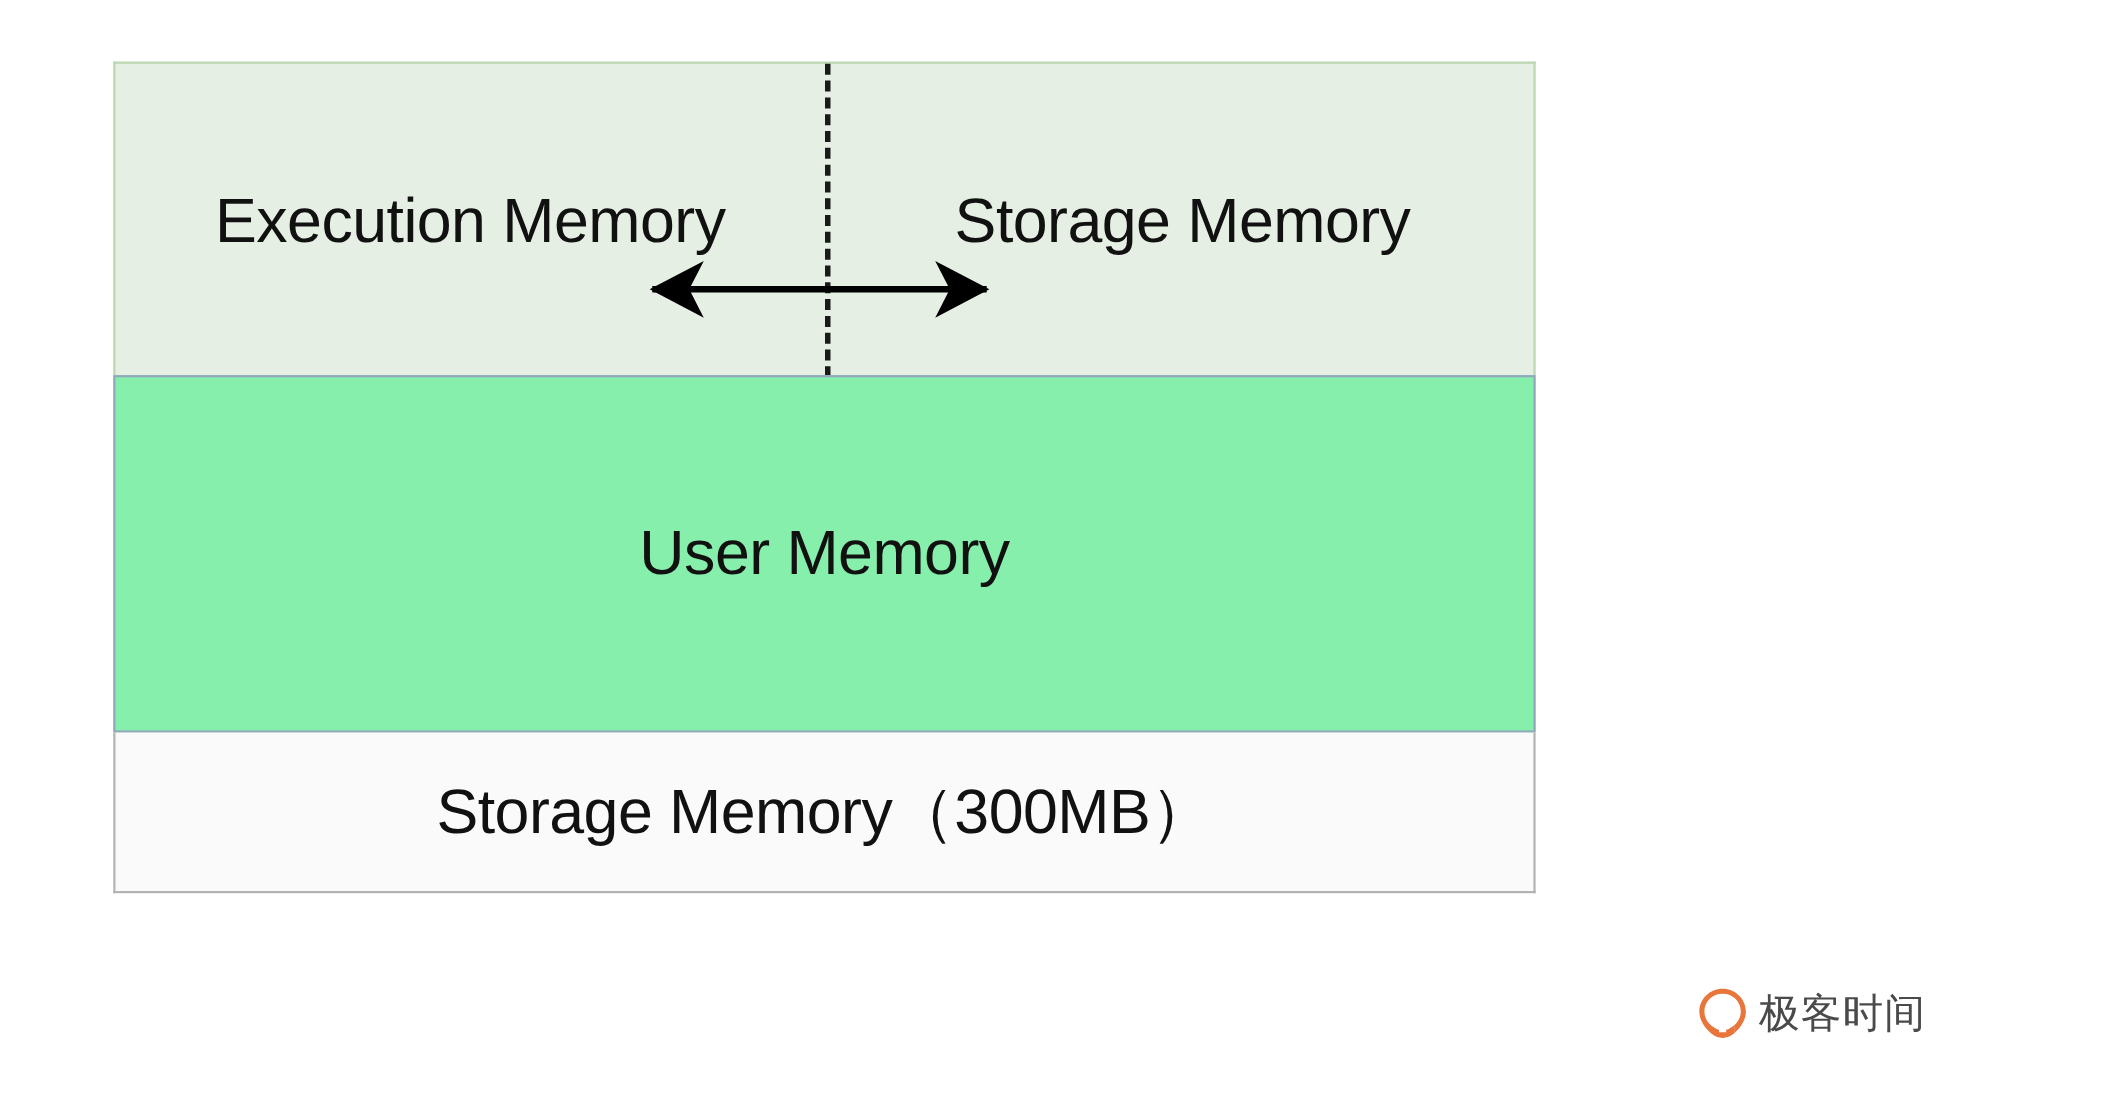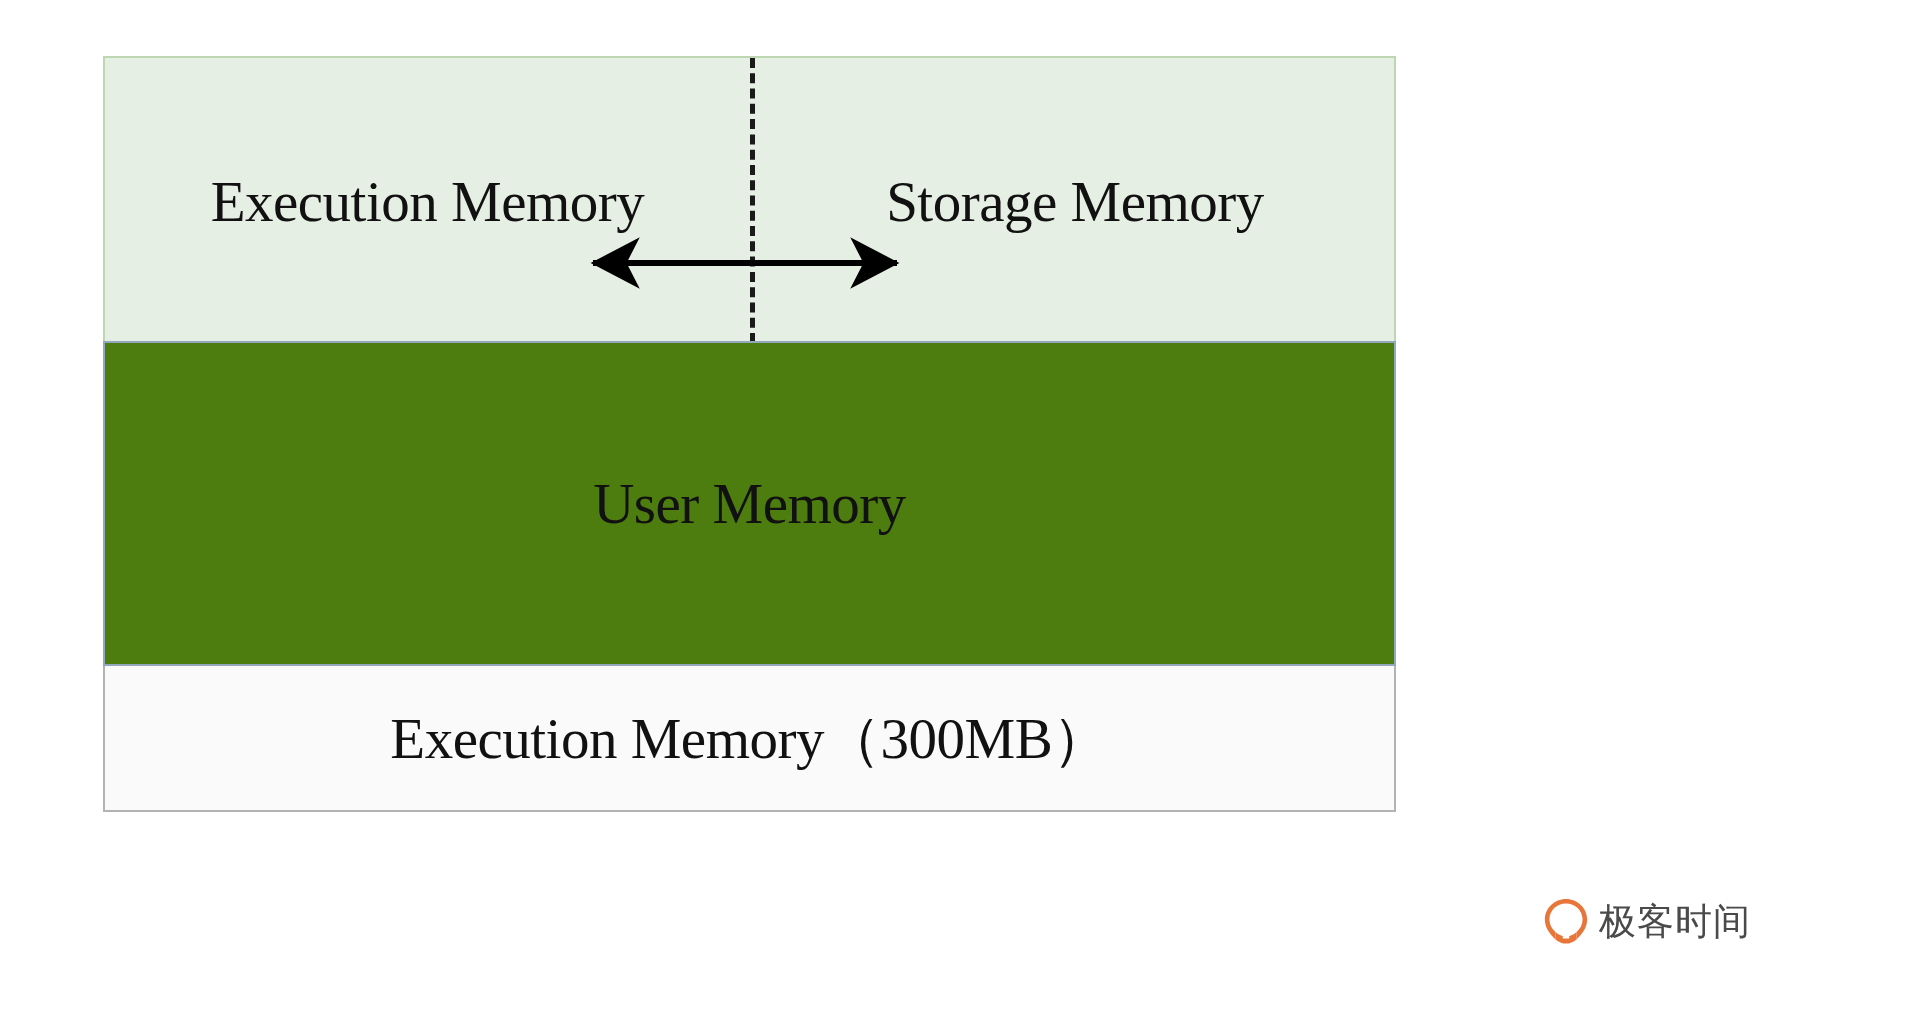--- a/index.html
+++ b/index.html
@@ -43,41 +43,41 @@
     height: 285px;
     background: #e6efe3;
     border: 2px solid #bcd7b2;
     border-bottom: none;
   }
 
   
   #row-user-memory {
     top: 285px;
     height: 325px;
-    background: #4d7c0f;
+    background: #86efac;
     border: 2px solid #93a8bd;
   }
 
   
   #row-reserved-memory {
     top: 610px;
     height: 146px;
     background: #fafafa;
     border: 2px solid #b3b3b3;
     border-top: none;
   }
 
   
   .mem-label {
     color: #111111;
     font-weight: 400;
     letter-spacing: -0.5px;
     white-space: nowrap;
     line-height: 1;
-    font-family: Liberation Serif, serif;
+    font-family: Liberation Sans, sans-serif;
   }
 
   
   #row-execution-storage .split-wrap {
     position: absolute;
     left: 0; top: 0; right: 0; bottom: 0;
   }
 
   #label-execution-memory {
     position: absolute;
@@ -176,21 +176,21 @@
       </svg>
 
     </div>
   </div>
 
   <div class="mem-row" id="row-user-memory">
     <div class="mem-label" id="label-user-memory">User Memory</div>
   </div>
 
   <div class="mem-row" id="row-reserved-memory">
-    <div class="mem-label" id="label-reserved-memory">Execution Memory（300MB）</div>
+    <div class="mem-label" id="label-reserved-memory">Storage Memory（300MB）</div>
   </div>
 
 </div>
 
 <div id="brand-logo">
   <svg id="brand-logo-mark" viewBox="0 0 100 100">
     <path d="M50 2 C25 2 4 22 4 47 C4 63 13 77 27 90 L27 74 C19 67 14 58 14 47
              C14 27 30 12 50 12 C70 12 86 27 86 47 C86 58 81 67 73 74 L73 90
              C87 77 96 63 96 47 C96 22 75 2 50 2 Z" fill="#e8763a"></path>
     <path d="M27 74 C34 80 42 84 50 84 C58 84 66 80 73 74 L73 90

